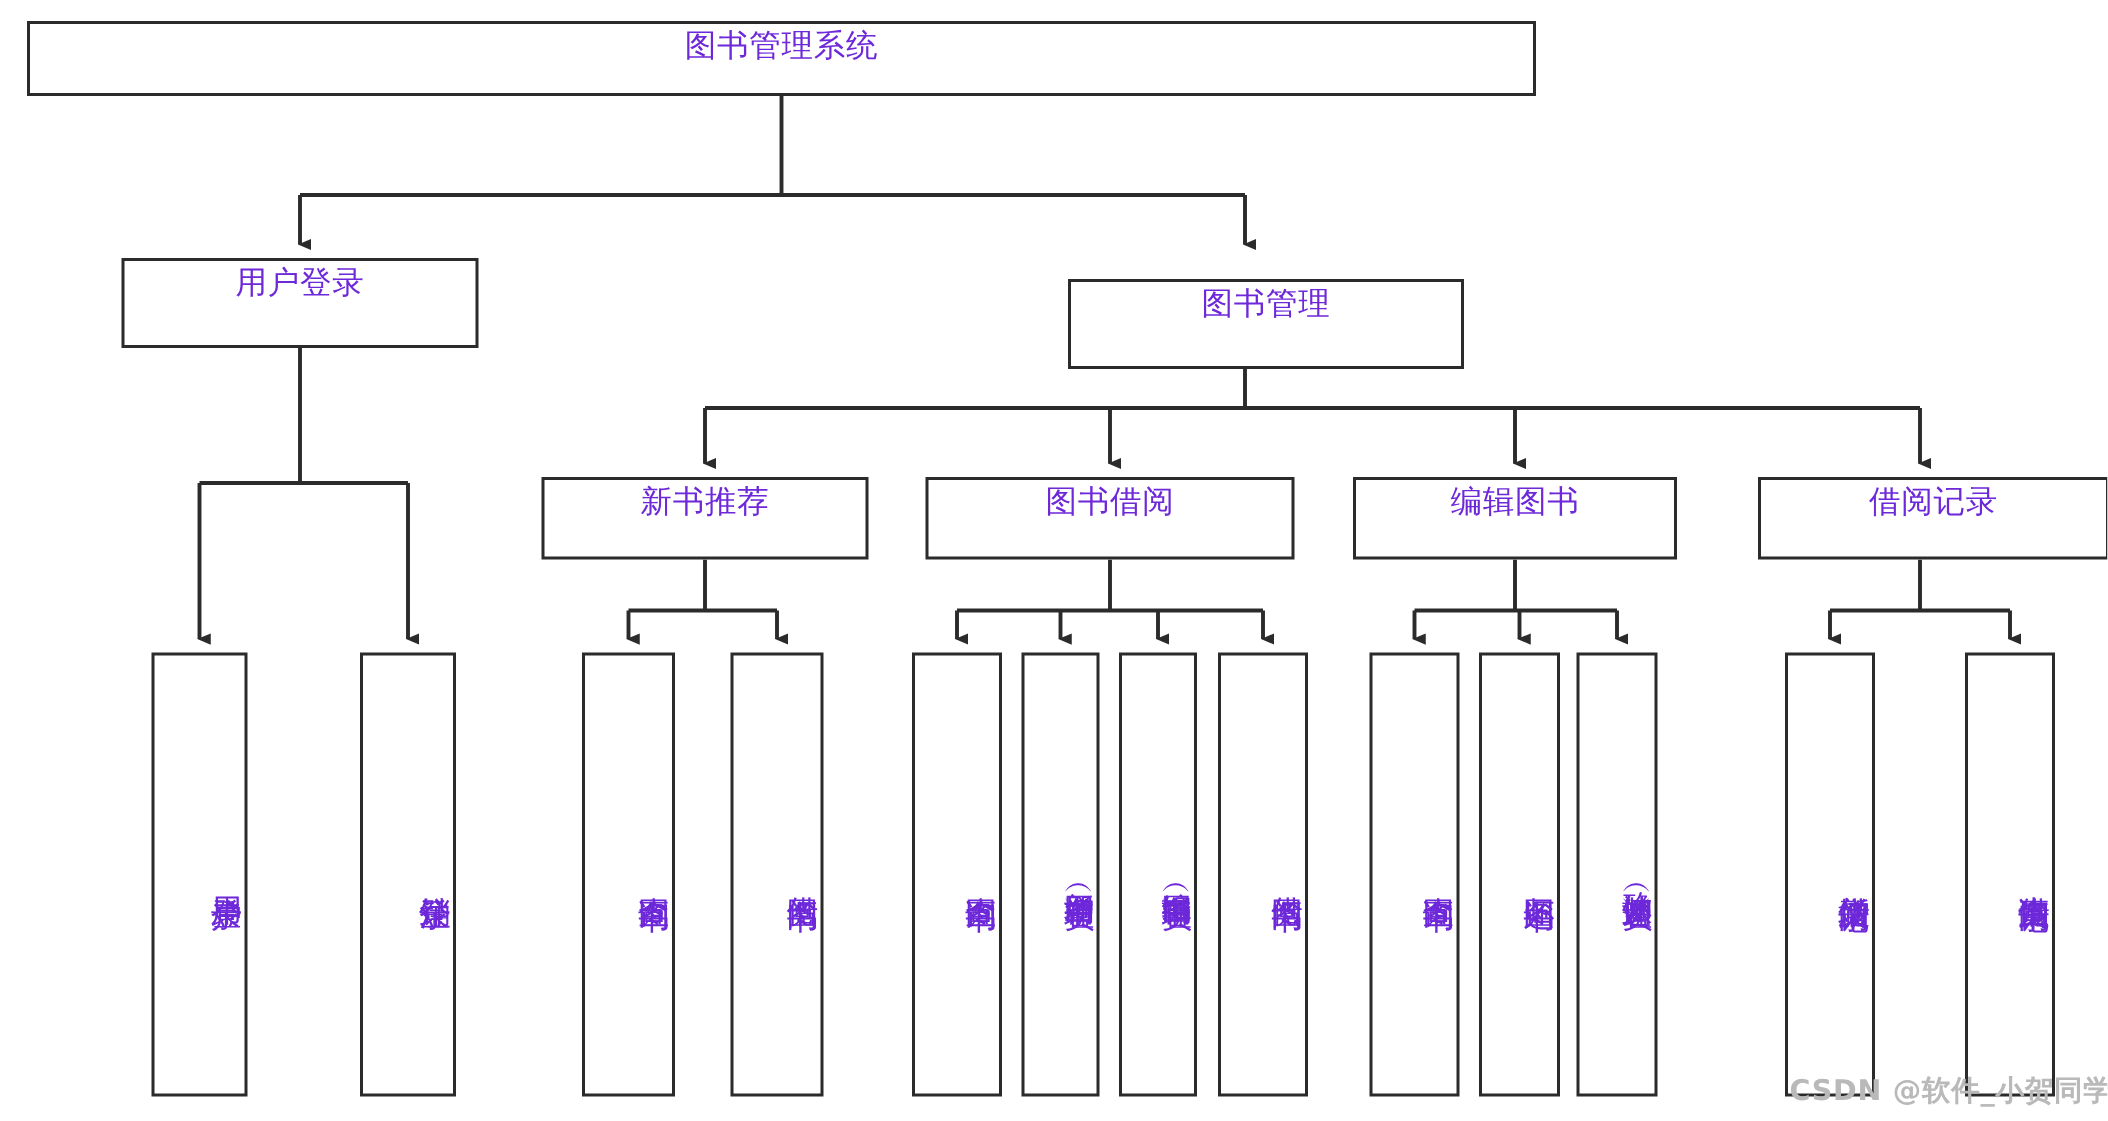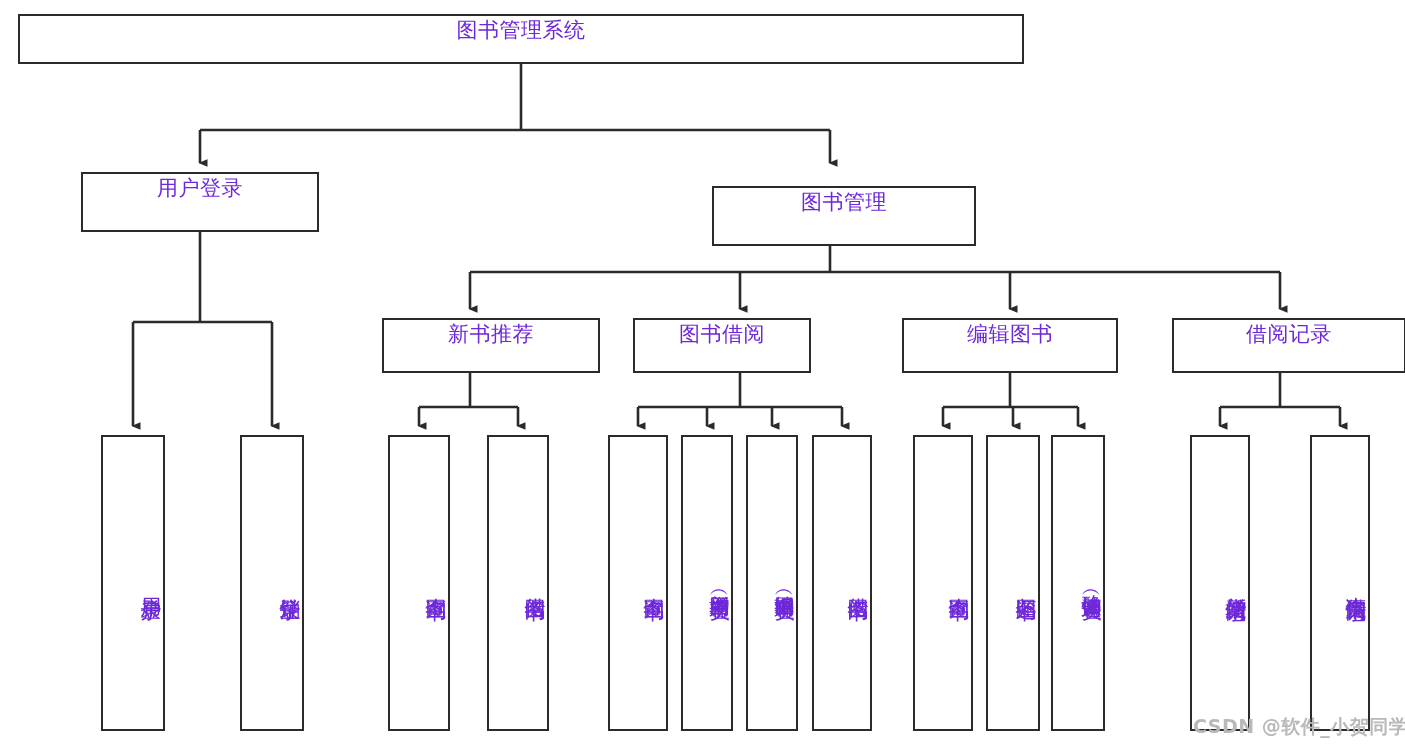--- a/index.html
+++ b/index.html
@@ -120,24 +120,24 @@
     <span>图书管理系统</span>
   </div>
 
   <div class="node horiz" style="left:81px; top:172px; width:238px; height:60px;">
     <span>用户登录</span>
   </div>
   <div class="node horiz" style="left:712px; top:186px; width:264px; height:60px;">
     <span>图书管理</span>
   </div>
 
-  <div class="node horiz" style="left:382px; top:318px; width:218px; height:55px;">
+  <div class="node horiz" style="left:361px; top:318px; width:218px; height:55px;">
     <span>新书推荐</span>
   </div>
-  <div class="node horiz" style="left:633px; top:318px; width:178px; height:55px;">
+  <div class="node horiz" style="left:617px; top:318px; width:246px; height:55px;">
     <span>图书借阅</span>
   </div>
   <div class="node horiz" style="left:902px; top:318px; width:216px; height:55px;">
     <span>编辑图书</span>
   </div>
   <div class="node horiz" style="left:1172px; top:318px; width:234px; height:55px;">
     <span>借阅记录</span>
   </div>
 
   <div class="node vert" style="left:101px; top:435px; width:64px; height:296px;">

